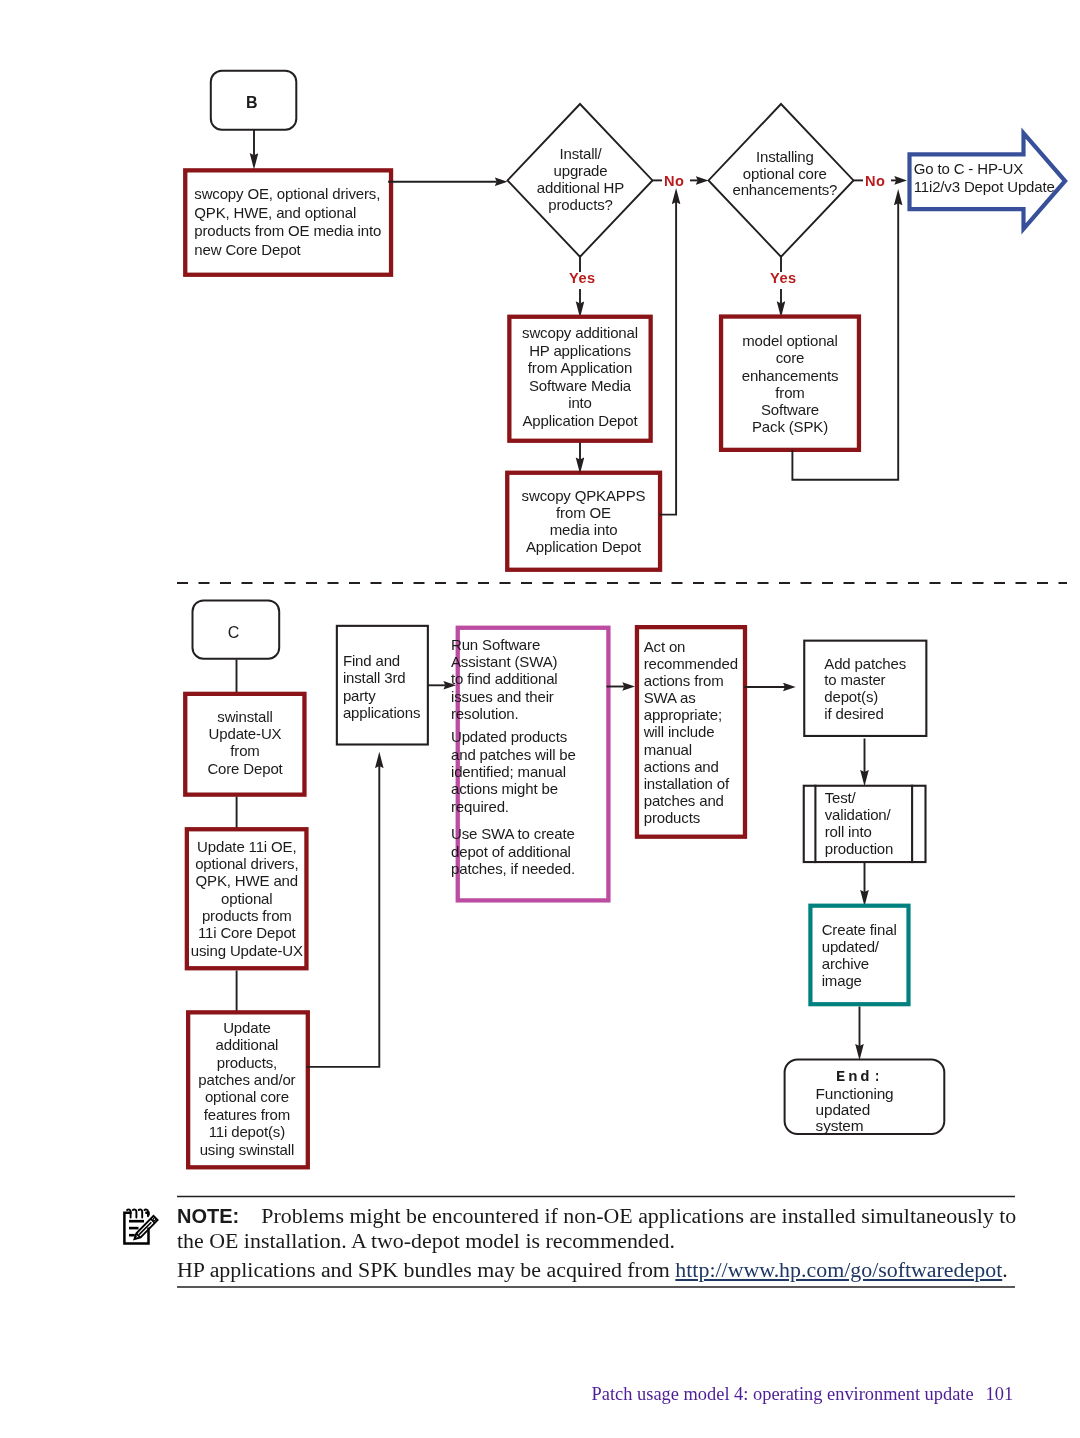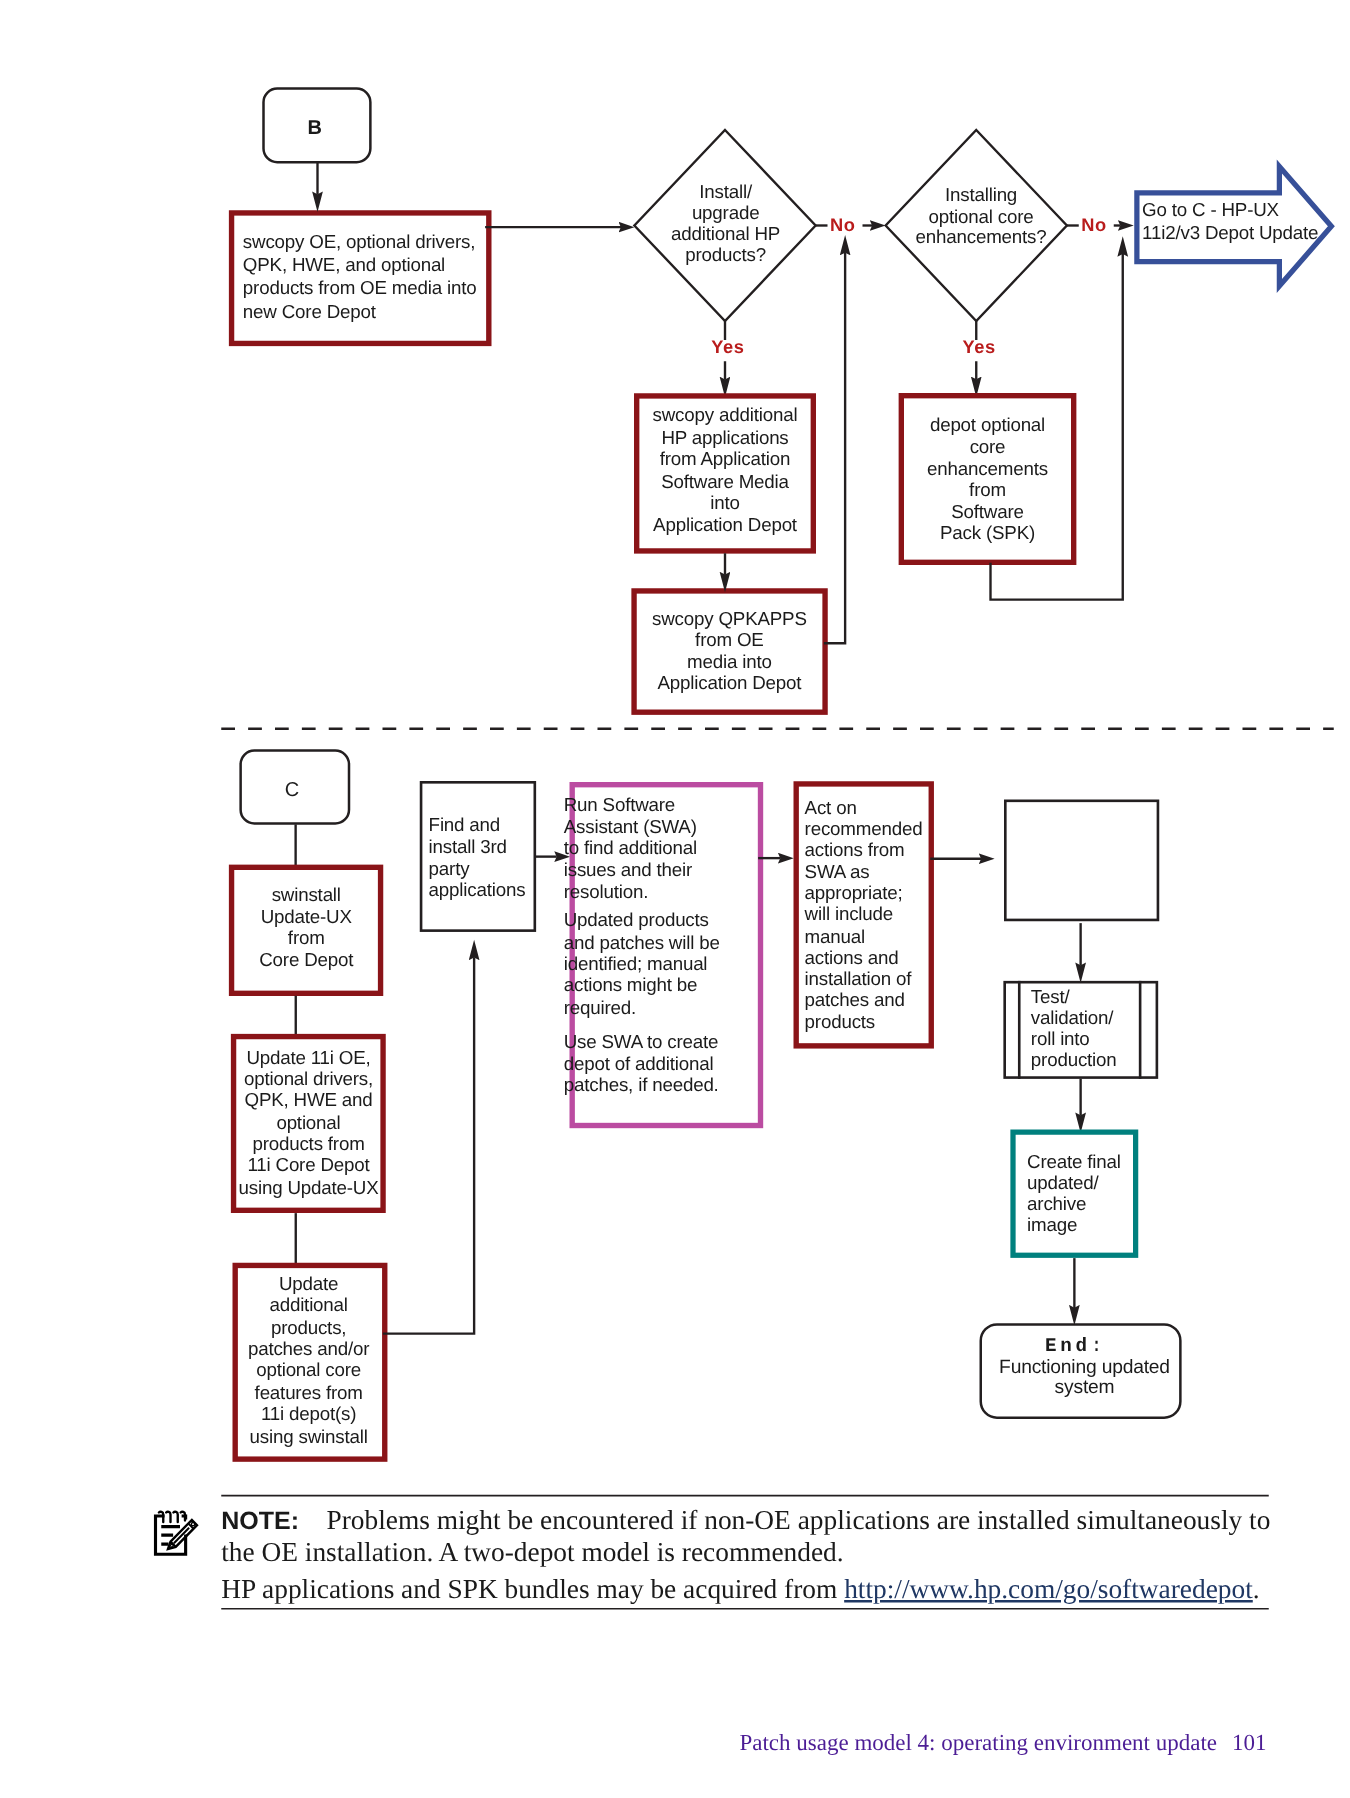--- a/index.html
+++ b/index.html
@@ -125,21 +125,21 @@
 
   <div class="nodebox" style="left:913.7px;top:159.79px;width:150px;text-align:left;line-height:18.1px;">
     <div class="flowtxt" style="text-align:left;"><span>Go to C - HP-UX</span><br><span>11i2/v3 Depot Update</span></div>
   </div>
 
   <div class="nodebox" style="left:510px;top:324.09px;width:140px;line-height:17.5px;">
     <div class="flowtxt"><span>swcopy additional</span><br><span>HP applications</span><br><span>from Application</span><br><span>Software Media</span><br><span>into</span><br><span>Application Depot</span></div>
   </div>
 
   <div class="nodebox" style="left:721px;top:332.14px;width:138px;line-height:17.2px;">
-    <div class="flowtxt"><span>depot optional</span><br><span>core</span><br><span>enhancements</span><br><span>from</span><br><span>Software</span><br><span>Pack (SPK)</span></div>
+    <div class="flowtxt"><span>model optional</span><br><span>core</span><br><span>enhancements</span><br><span>from</span><br><span>Software</span><br><span>Pack (SPK)</span></div>
   </div>
 
   <div class="nodebox" style="left:508px;top:486.94px;width:151px;line-height:17px;">
     <div class="flowtxt"><span>swcopy QPKAPPS</span><br><span>from OE</span><br><span>media into</span><br><span>Application Depot</span></div>
   </div>
 
   <div class="ylabel" style="left:569px;top:270.5px;">Yes</div>
   <div class="ylabel" style="left:664px;top:173.5px;">No</div>
   <div class="ylabel" style="left:770px;top:270.5px;">Yes</div>
   <div class="ylabel" style="left:865px;top:173.5px;">No</div>
@@ -167,32 +167,35 @@
   <div class="notewrap" style="left:451px;top:635.69px;width:145px;text-align:left;line-height:17.3px;">
     <div class="flowtxt" style="text-align:left;"><span>Run Software</span><br><span>Assistant (SWA)</span><br><span>to find additional</span><br><span>issues and their</span><br><span>resolution.</span></div>
     <div class="flowtxt" style="text-align:left;margin-top:6.3px;"><span>Updated products</span><br><span>and patches will be</span><br><span>identified; manual</span><br><span>actions might be</span><br><span>required.</span></div>
     <div class="flowtxt" style="text-align:left;margin-top:10.3px;"><span>Use SWA to create</span><br><span>depot of additional</span><br><span>patches, if needed.</span></div>
   </div>
 
   <div class="notewrap" style="left:643.7px;top:637.77px;width:105px;text-align:left;line-height:17.14px;">
     <div class="flowtxt" style="text-align:left;"><span>Act on</span><br><span>recommended</span><br><span>actions from</span><br><span>SWA as</span><br><span>appropriate;</span><br><span>will include</span><br><span>manual</span><br><span>actions and</span><br><span>installation of</span><br><span>patches and</span><br><span>products</span></div>
   </div>
 
+  <div class="nodebox" style="left:824.3px;top:655.59px;width:100px;text-align:left;line-height:16.9px;">
+    <div class="flowtxt" style="text-align:left;"><span>Add patches</span><br><span>to master</span><br><span>depot(s)</span><br><span>if desired</span></div>
+  </div>
 
   <div class="nodebox" style="left:824.7px;top:790.19px;width:90px;text-align:left;line-height:16.9px;">
     <div class="flowtxt" style="text-align:left;"><span>Test/</span><br><span>validation/</span><br><span>roll into</span><br><span>production</span></div>
   </div>
 
   <div class="nodebox" style="left:821.7px;top:920.54px;width:88px;text-align:left;line-height:17.2px;">
     <div class="flowtxt" style="text-align:left;"><span>Create final</span><br><span>updated/</span><br><span>archive</span><br><span>image</span></div>
   </div>
 
   <div class="notewrap" style="left:784.6px;top:1069.3px;width:160px;">
     <div class="flowtxt" style="text-align:left;font-size:15.4px;line-height:17px;padding-left:51.5px;font-family:Liberation Mono, monospace;"><b style="letter-spacing:2.9px;">End</b><span>:</span></div>
-    <div class="flowtxt" style="text-align:center;font-size:15.4px;line-height:15.7px;padding-left:6px;"><span>Functioning updated</span><br><span>system</span></div>
+    <div class="flowtxt" style="text-align:left;font-size:15.4px;line-height:15.7px;padding-left:31px;"><span>Functioning updated</span><br><span>system</span></div>
   </div>
 
   <div class="notewrap" style="left:177px;top:1204px;width:880px;">
     <div class="notetxt">
       <span style="font-family:'Liberation Sans',sans-serif;font-weight:bold;font-size:20px;">NOTE:</span><span style="display:inline-block;width:22px;"></span><span>Problems might be encountered if non-OE applications are installed simultaneously to</span><br><span>the OE installation. A two-depot model is recommended.</span>
     </div>
     <div class="notetxt" style="margin-top:5px;"><span>HP applications and SPK bundles may be acquired from </span><span style="text-decoration:underline;color:#1f3763;">http://www.hp.com/go/softwaredepot</span><span>.</span></div>
   </div>
 
   <svg style="position:absolute;left:121.2px;top:1207.4px;" width="40" height="40" viewBox="0 0 40 40">

